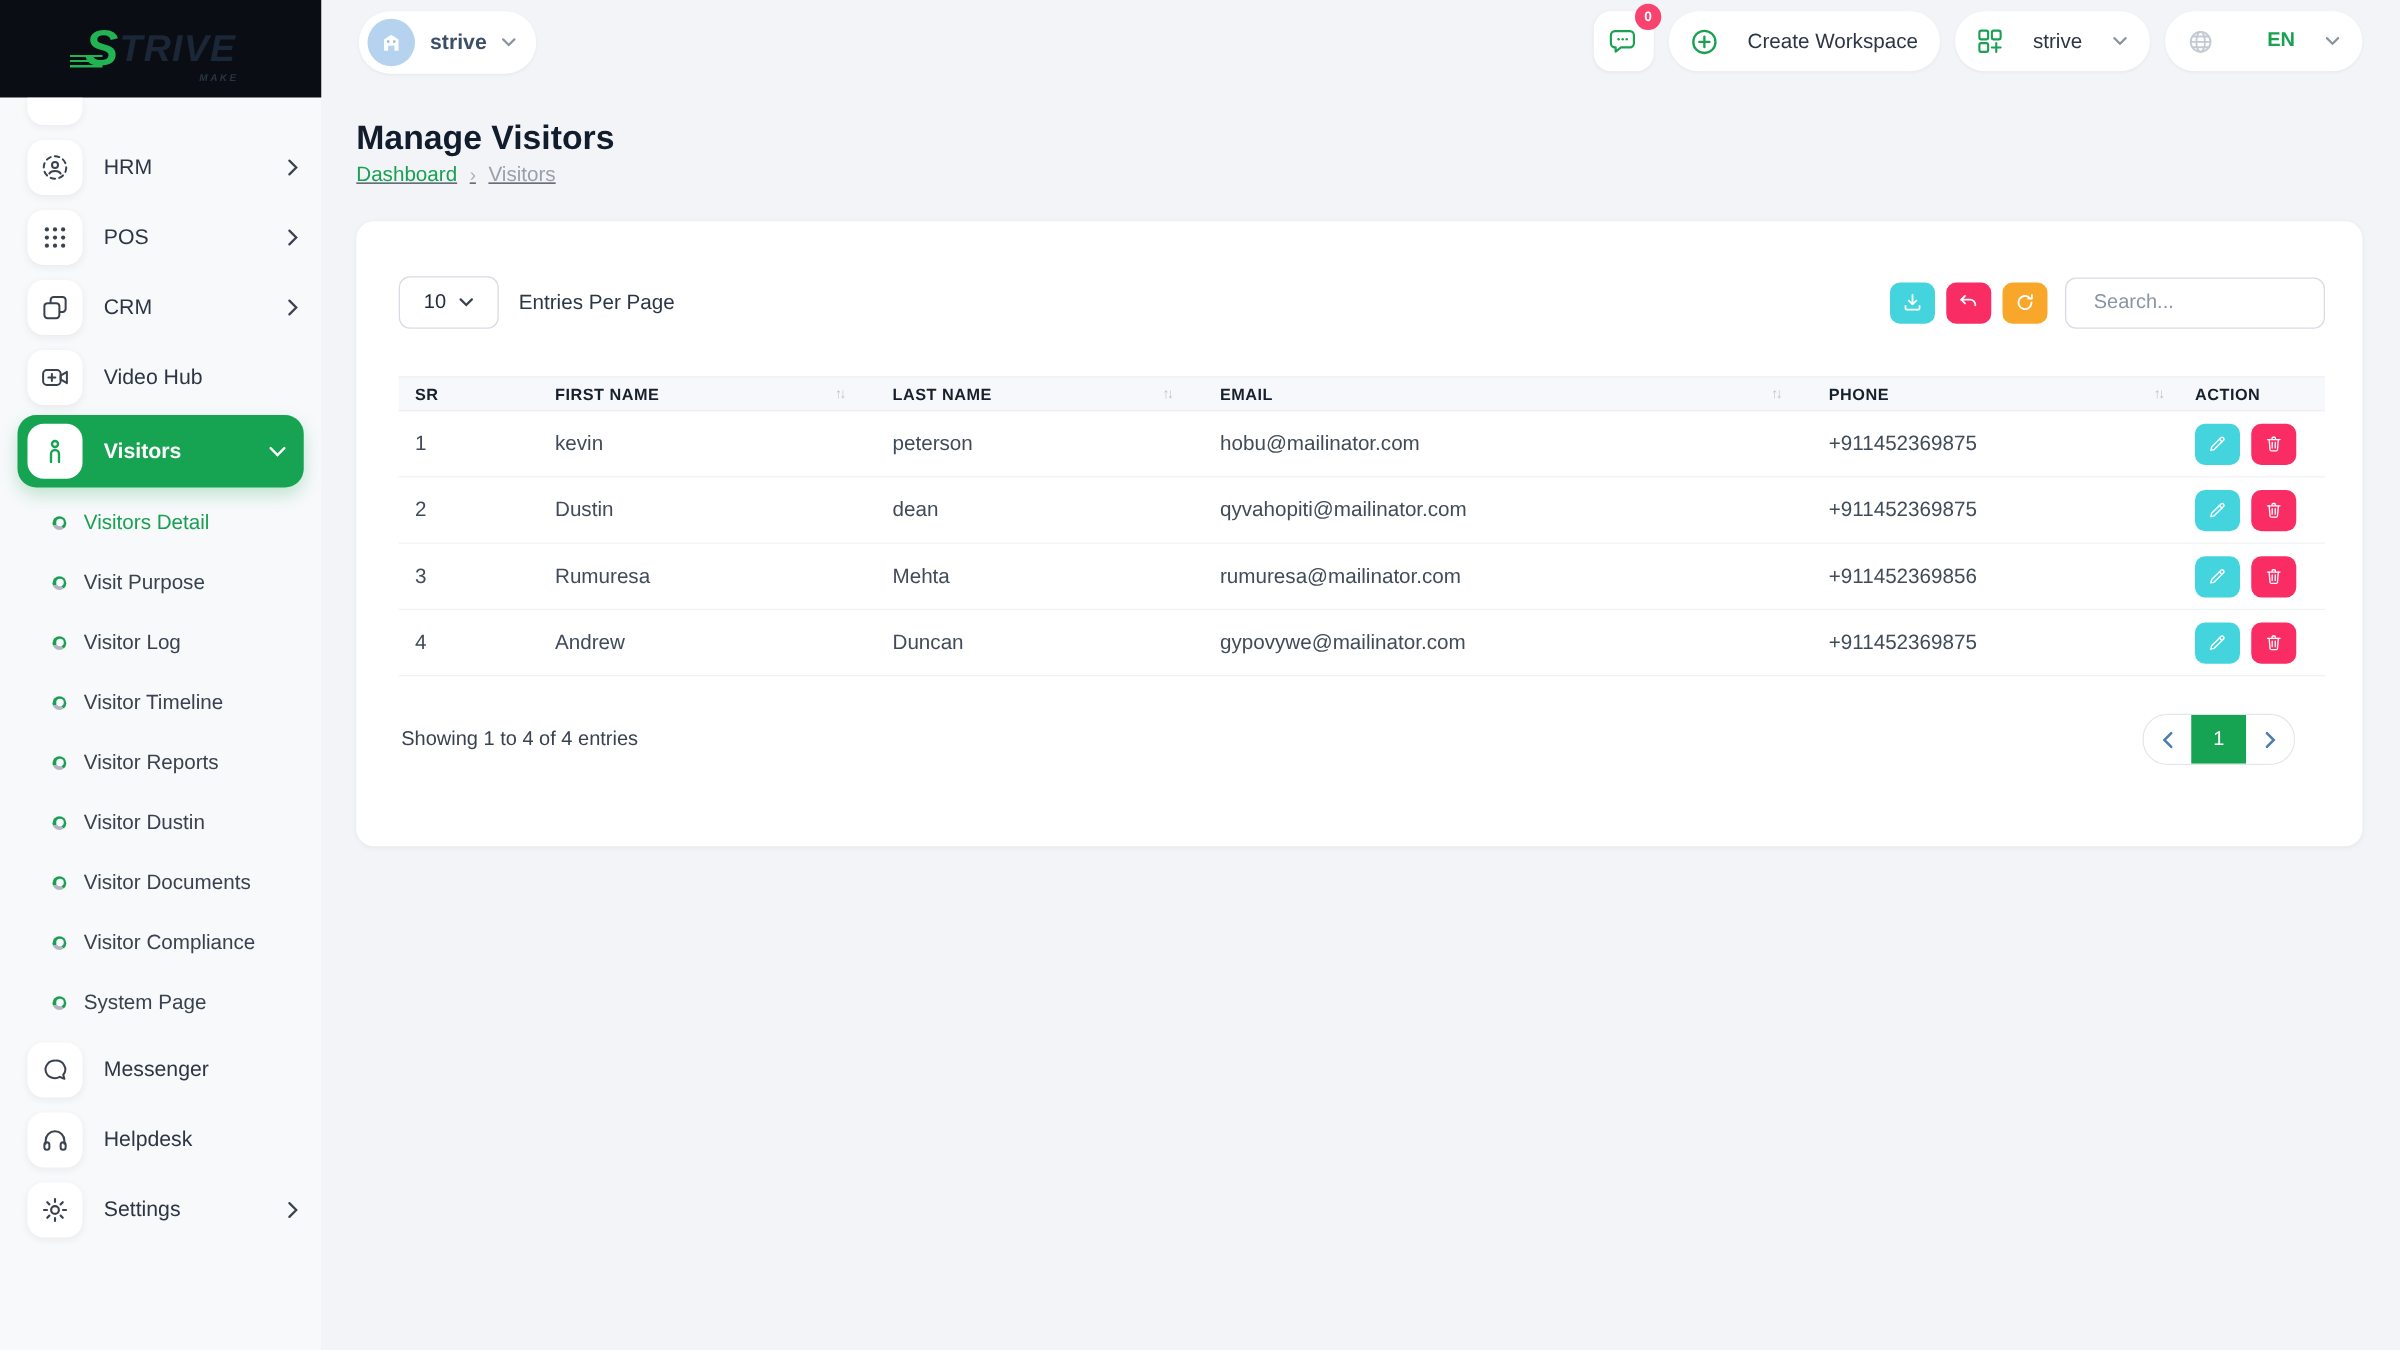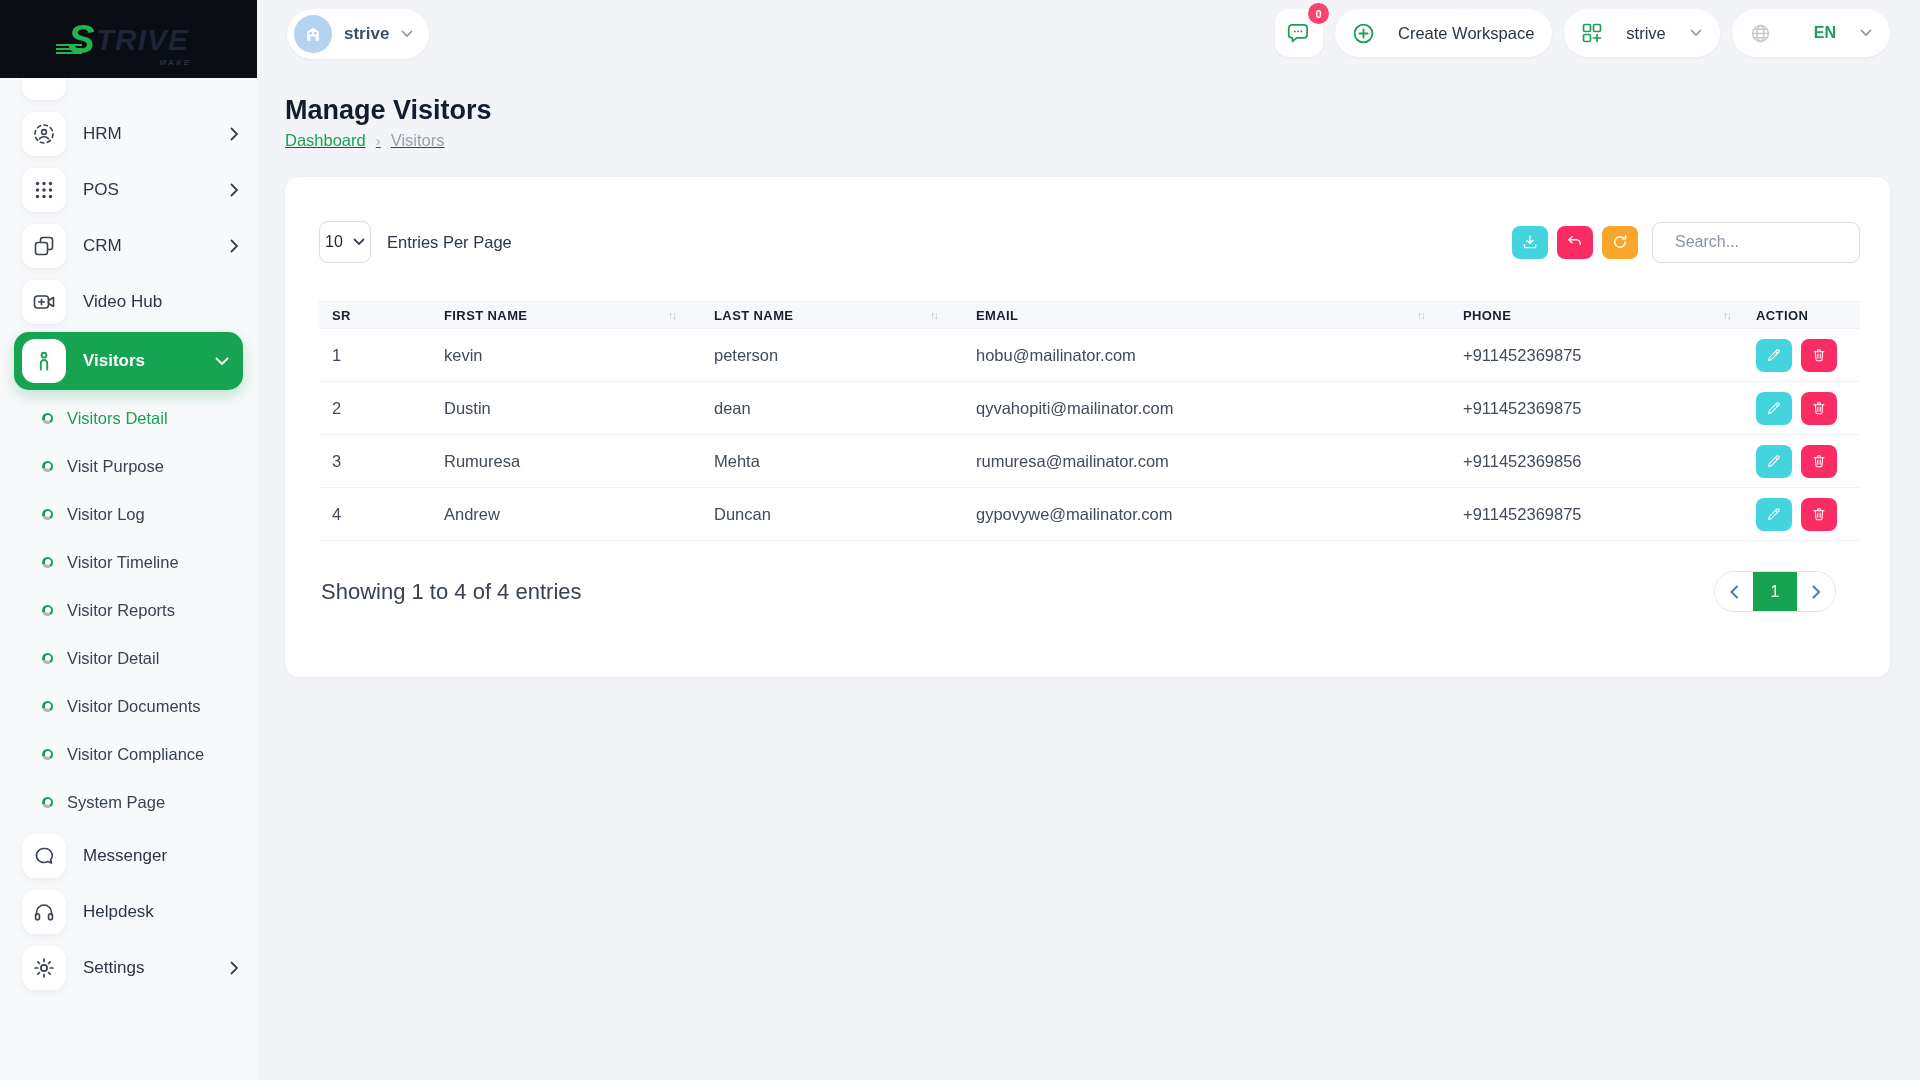--- a/index.html
+++ b/index.html
@@ -51,21 +51,21 @@
   .page-title { position:absolute; left:285px; top:95px; font-size:27px; font-weight:700; color:#111c2d; }
   .breadcrumb { position:absolute; left:285px; top:131px; display:flex; align-items:center; gap:10px; font-size:16.5px;text-decoration:underline; }
   .bc-link { color:#1aa053; cursor:pointer; }
   .bc-sep { color:#aab1bb; font-size:15px; }
   .bc-current { color:#9aa0ab; }
 
   
   .card { position:absolute; left:285px; top:177px; width:1605px; height:500px; background:#ffffff; border-radius:14px;
      box-shadow:0 1px 4px rgba(16,24,40,.05); padding:44px 30px 0 34px; }
   .toolbar { display:flex; align-items:center; }
-  .entries-select { width:52px; height:42px; border:1px solid #d7dce4; border-radius:9px; display:flex; align-items:center; justify-content:center; gap:10px; font-size:16px; color:#222b38; cursor:pointer; background:#fff; }
+  .entries-select { width:80px; height:42px; border:1px solid #d7dce4; border-radius:9px; display:flex; align-items:center; justify-content:center; gap:10px; font-size:16px; color:#222b38; cursor:pointer; background:#fff; }
   .entries-label { margin-left:16px; font-size:16.5px; color:#2b3646; }
   .toolbar-spacer { flex:1; }
   .sq-btn { width:36px; height:33px; border:none; border-radius:8px; display:flex; align-items:center; justify-content:center; color:#ffffff; cursor:pointer; margin-left:9px; }
   .sq-cyan { background:#43d4de; }
   .sq-pink { background:#fa2c64; }
   .sq-orange { background:#f9a72b; }
   .search-input { width:208px; height:41px; margin-left:14px; border:1px solid #d7dce4; border-radius:9px; padding:0 22px; font-size:16px; color:#39424f; outline:none; font-family:"Liberation Sans", sans-serif; }
   .search-input::placeholder { color:#8a94a3; }
 
   
@@ -74,21 +74,21 @@
   .thead { height:28px; background:#f7f8fb; border-top:1px solid #eef0f4; border-bottom:1px solid #eef0f4; }
   .th { font-size:13px; font-weight:700; color:#18202c; letter-spacing:.4px; padding-left:13px; display:flex; align-items:center; }
   .sort { margin-left:auto; margin-right:26px; font-size:11px; color:#bcc3cd; letter-spacing:-2px; }
   .tr { height:53px; border-bottom:1px solid #f0f2f5; }
   .td { font-size:16.5px; color:#414b59; padding-left:13px; }
   .actions { display:flex; gap:9px; padding-left:0; }
   .act-btn { width:36px; height:33px; border:none; border-radius:8px; display:flex; align-items:center; justify-content:center; color:#fff; cursor:pointer; }
 
   
   .card-footer { display:flex; align-items:center; margin-top:30px; }
-  .showing { font-size:22px; color:#39424f; padding-left:2px; }
+  .showing { font-size:16px; color:#39424f; padding-left:2px; }
   .pagination { margin-left:auto; margin-right:24px; display:flex; border:1px solid #e2e6ec; border-radius:20px; overflow:hidden; background:#fff; }
   .page-nav { width:38px; height:39px; display:flex; align-items:center; justify-content:center; color:#4e7cae; cursor:pointer; background:#fff; }
   .page-num { width:44px; height:39px; display:flex; align-items:center; justify-content:center; background:#17a452; color:#fff; font-size:16px; cursor:pointer; }
   svg { display:block; }
 </style>
 </head>
 <body>
 
 <div class="screen">
 
@@ -200,21 +200,21 @@
         <div class="submenu-item">
           <span class="bullet"></span>
           <span class="submenu-label">Visitor Timeline</span>
         </div>
         <div class="submenu-item">
           <span class="bullet"></span>
           <span class="submenu-label">Visitor Reports</span>
         </div>
         <div class="submenu-item">
           <span class="bullet"></span>
-          <span class="submenu-label">Visitor Detail</span>
+          <span class="submenu-label">Visitor Dustin</span>
         </div>
         <div class="submenu-item">
           <span class="bullet"></span>
           <span class="submenu-label">Visitor Documents</span>
         </div>
         <div class="submenu-item">
           <span class="bullet"></span>
           <span class="submenu-label">Visitor Compliance</span>
         </div>
         <div class="submenu-item">

